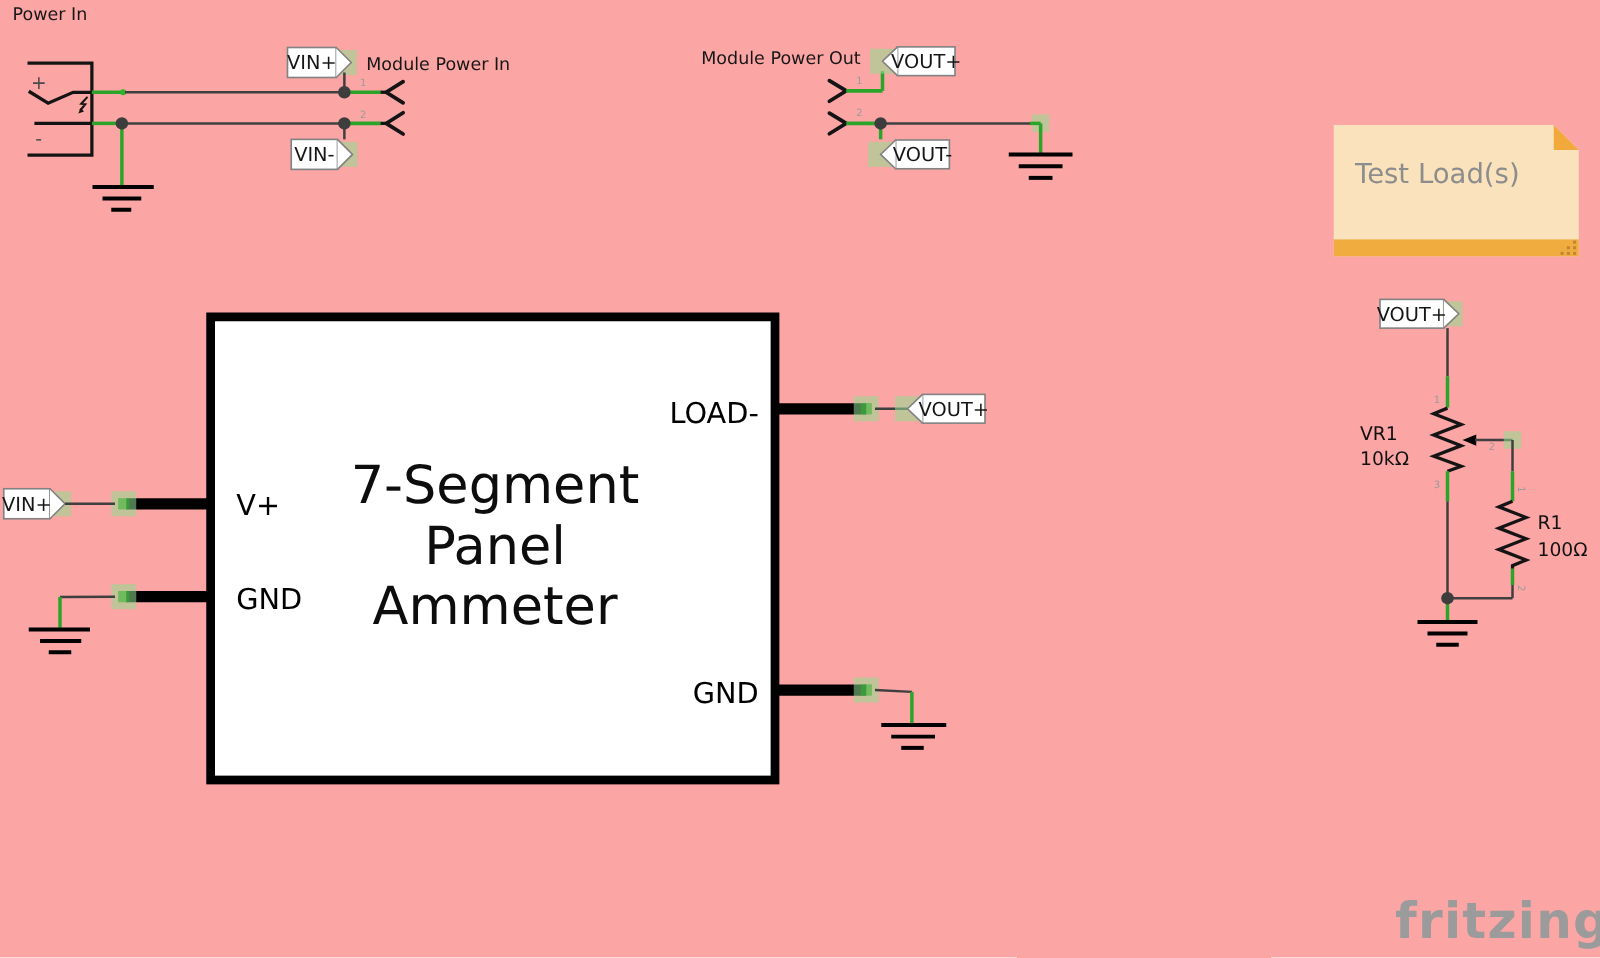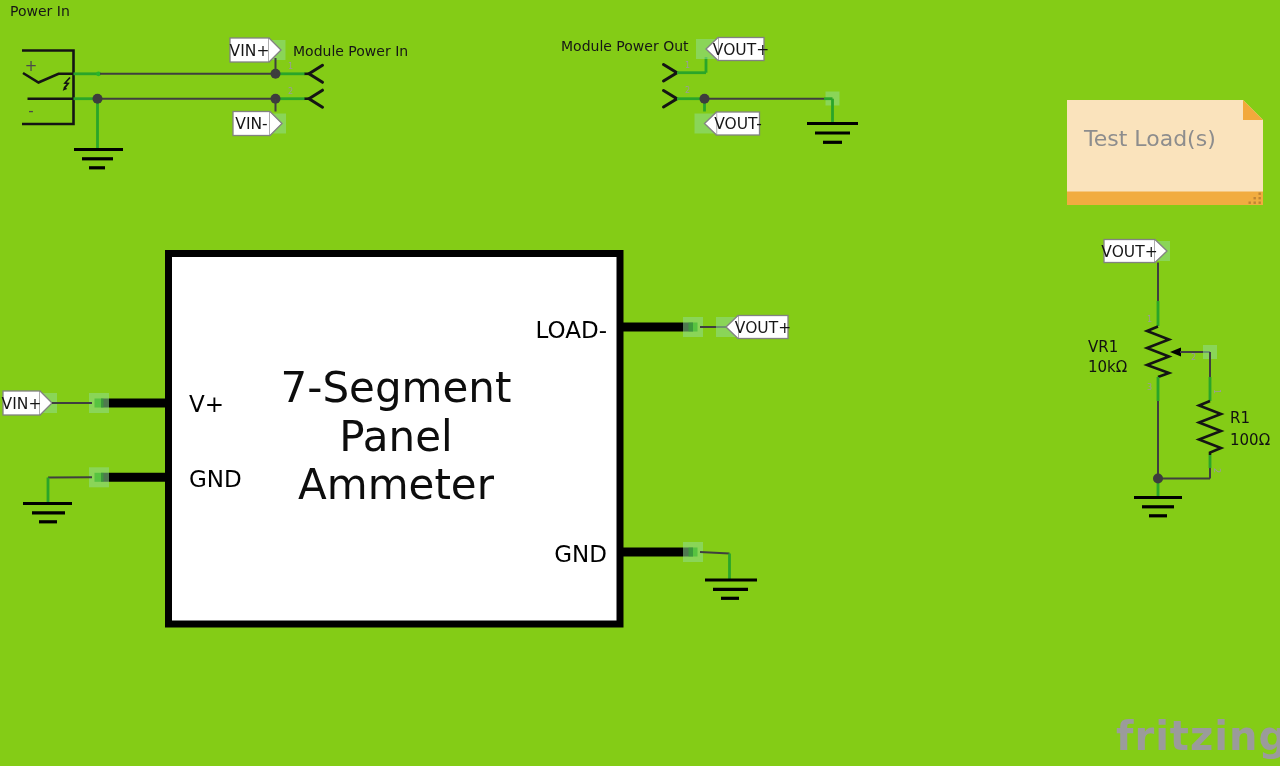--- a/index.html
+++ b/index.html
@@ -1,16 +1,16 @@
 <!DOCTYPE html>
 <html><head>
 <meta charset="utf-8">
 <style>
   html,body{margin:0;padding:0;background:#ffffff;}
-  #canvas{position:relative;width:1280px;height:766px;background:#84cc16;overflow:hidden;
+  #canvas{position:relative;width:1280px;height:766px;background:#fca5a5;overflow:hidden;
           font-family:"DejaVu Sans","Liberation Sans",sans-serif;}
   svg{position:absolute;left:0;top:0;}
   svg text{font-family:"DejaVu Sans","Liberation Sans",sans-serif;fill:#161616;}
   .sect-label{font-size:14px;}
   .pin-num{font-size:8px;fill:#9b9b9b;}
   .net-text{font-size:15.5px;text-anchor:middle;}
   .wire{stroke:#3f3f3f;stroke-width:2;fill:none;}
   .wire-green{stroke:#2aa52a;stroke-width:2.8;fill:none;}
   .stub{stroke:#000000;stroke-width:9;fill:none;}
   .blk{stroke:#141414;stroke-width:2.6;fill:none;}

